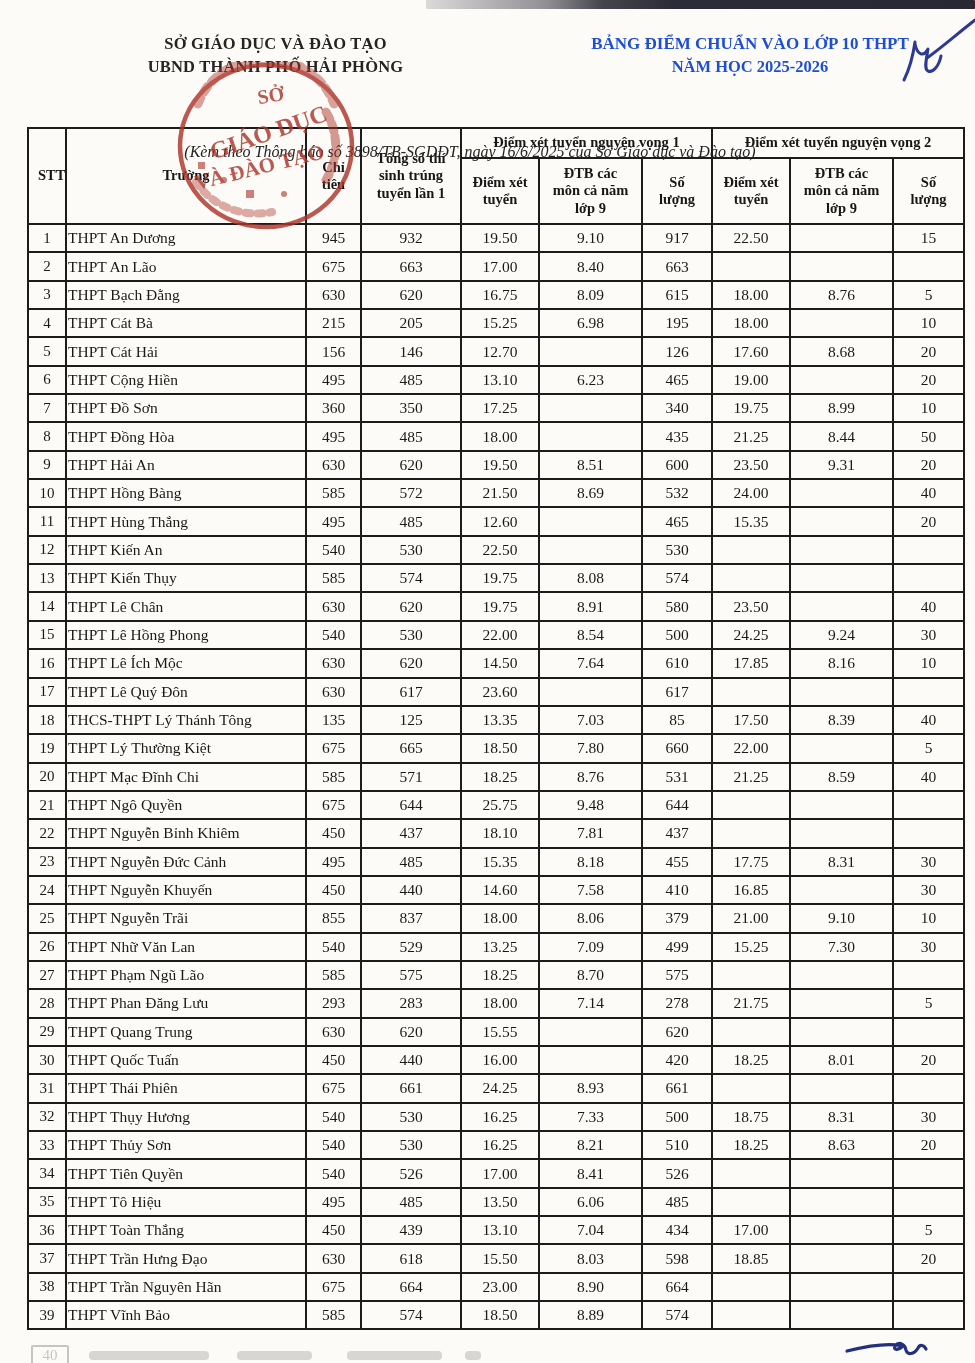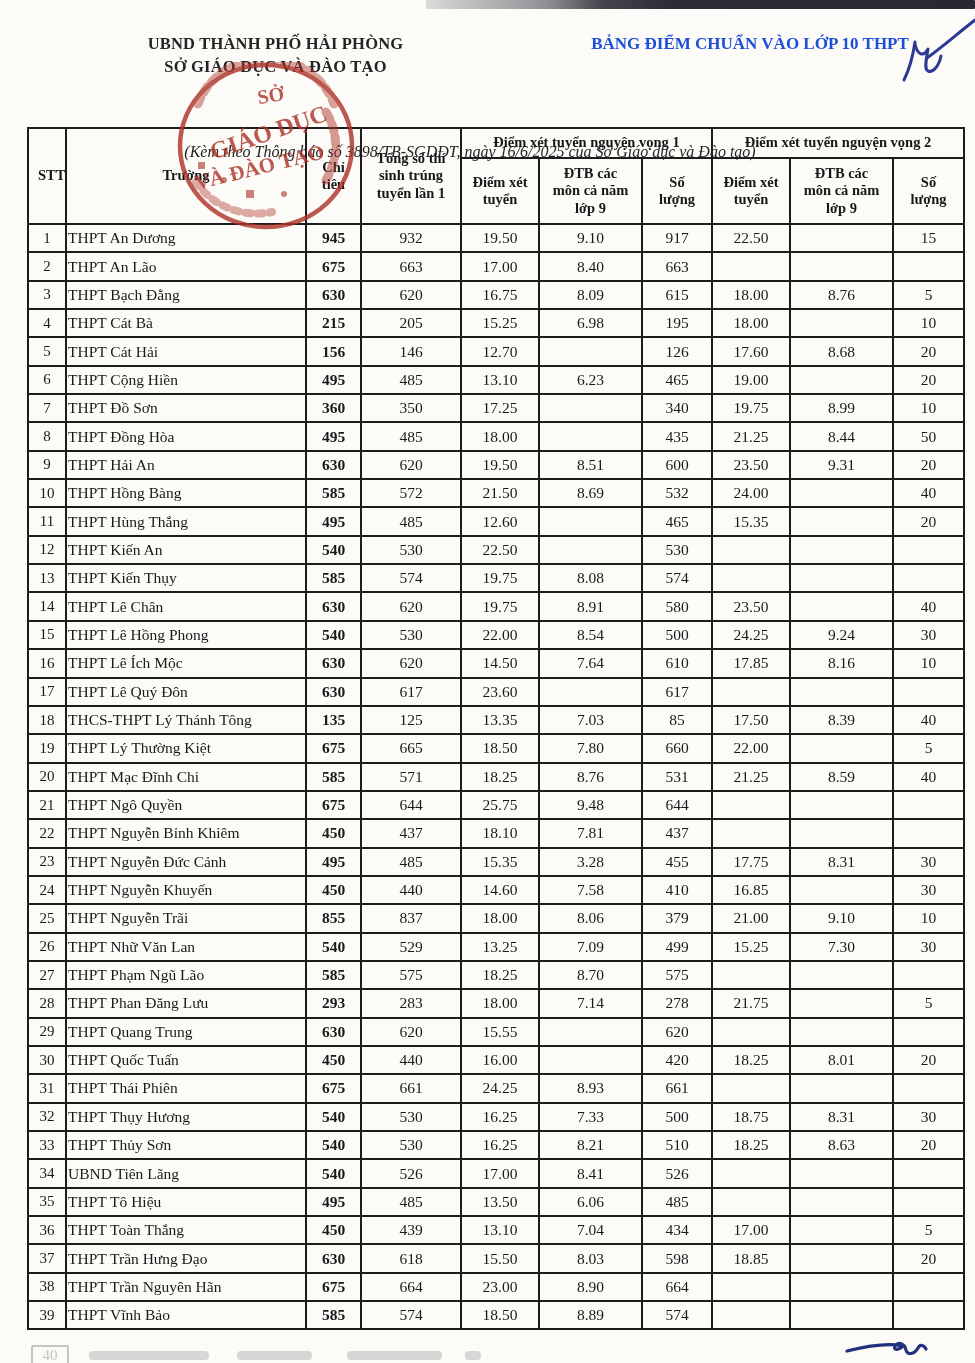--- a/index.html
+++ b/index.html
@@ -61,21 +61,21 @@
     white-space:normal;padding:1px 9px;color:#171717;
   }
   table.score thead tr.group-row{height:30px;}
   table.score thead tr.sub-row{height:66px;}
   table.score tbody tr{height:28.35px;}
   table.score tbody td{
     font-size:15.5px;text-align:center;vertical-align:middle;color:#191919;
     padding:0 2px;
   }
   table.score tbody td.c1{text-align:left;padding-left:1px;}
-  table.score tbody td.c2{font-weight:bold;margin-left:40px;}
+  table.score tbody td.c2{font-weight:normal;margin-left:40px;}
   table.score tbody td.c0{font-size:15px;}
   
   .partial-row{
     position:absolute;left:27px;top:1343px;width:936px;height:20px;
     opacity:.33;filter:blur(.7px);z-index:2;
   }
   .partial-row .pr-stt{
     position:absolute;left:4px;top:2px;width:34px;height:24px;
     border:2px solid #5a5a5a;border-radius:2px;
     font-size:15px;text-align:center;color:#555;
@@ -85,26 +85,27 @@
   .pr-s2{left:210px;width:75px;}
   .pr-s3{left:320px;width:95px;}
   .pr-s4{left:438px;width:16px;}
 </style>
 </head>
 <body>
 
 <div class="scan-bar"></div>
 
 <div class="org-block">
+  <div>SỞ GIÁO DỤC VÀ ĐÀO TẠO</div>
   <div>UBND THÀNH PHỐ HẢI PHÒNG</div>
-  <div>SỞ GIÁO DỤC VÀ ĐÀO TẠO</div>
 </div>
 
 <div class="title-block">
   <div class="t1">BẢNG ĐIỂM CHUẨN VÀO LỚP 10 THPT</div>
+  <div class="t2">NĂM HỌC 2025-2026</div>
 </div>
 
 <div class="note-line">(Kèm theo Thông báo số 3898/TB-SGDĐT, ngày 16/6/2025 của Sở Giáo dục và Đào tạo)</div>
 
 <svg class="stamp" viewBox="0 0 180 172">
   <g stroke="#ad352a" fill="none" stroke-linecap="round">
     <ellipse cx="90" cy="84" rx="86" ry="81" stroke-width="4.5"></ellipse>
     <path d="M 22,42 A 72,68 0 0 1 158,42" stroke-width="9" stroke-dasharray="7 6" opacity="0.55"></path>
     <path d="M 20,120 A 72,68 0 0 0 96,150" stroke-width="8" stroke-dasharray="5 7" opacity="0.5"></path>
     <path d="M 150,50 A 72,68 0 0 1 150,118" stroke-width="9" stroke-dasharray="8 5" opacity="0.6"></path>
@@ -431,21 +432,21 @@
         <td class="c7"></td>
         <td class="c8"></td>
         <td class="c9"></td>
       </tr>
       <tr>
         <td class="c0">23</td>
         <td class="c1">THPT Nguyễn Đức Cảnh</td>
         <td class="c2">495</td>
         <td class="c3">485</td>
         <td class="c4">15.35</td>
-        <td class="c5">3.28</td>
+        <td class="c5">8.18</td>
         <td class="c6">455</td>
         <td class="c7">17.75</td>
         <td class="c8">8.31</td>
         <td class="c9">30</td>
       </tr>
       <tr>
         <td class="c0">24</td>
         <td class="c1">THPT Nguyễn Khuyến</td>
         <td class="c2">450</td>
         <td class="c3">440</td>
@@ -559,21 +560,21 @@
         <td class="c3">530</td>
         <td class="c4">16.25</td>
         <td class="c5">8.21</td>
         <td class="c6">510</td>
         <td class="c7">18.25</td>
         <td class="c8">8.63</td>
         <td class="c9">20</td>
       </tr>
       <tr>
         <td class="c0">34</td>
-        <td class="c1">UBND Tiên Lãng</td>
+        <td class="c1">THPT Tiên Quyền</td>
         <td class="c2">540</td>
         <td class="c3">526</td>
         <td class="c4">17.00</td>
         <td class="c5">8.41</td>
         <td class="c6">526</td>
         <td class="c7"></td>
         <td class="c8"></td>
         <td class="c9"></td>
       </tr>
       <tr>

